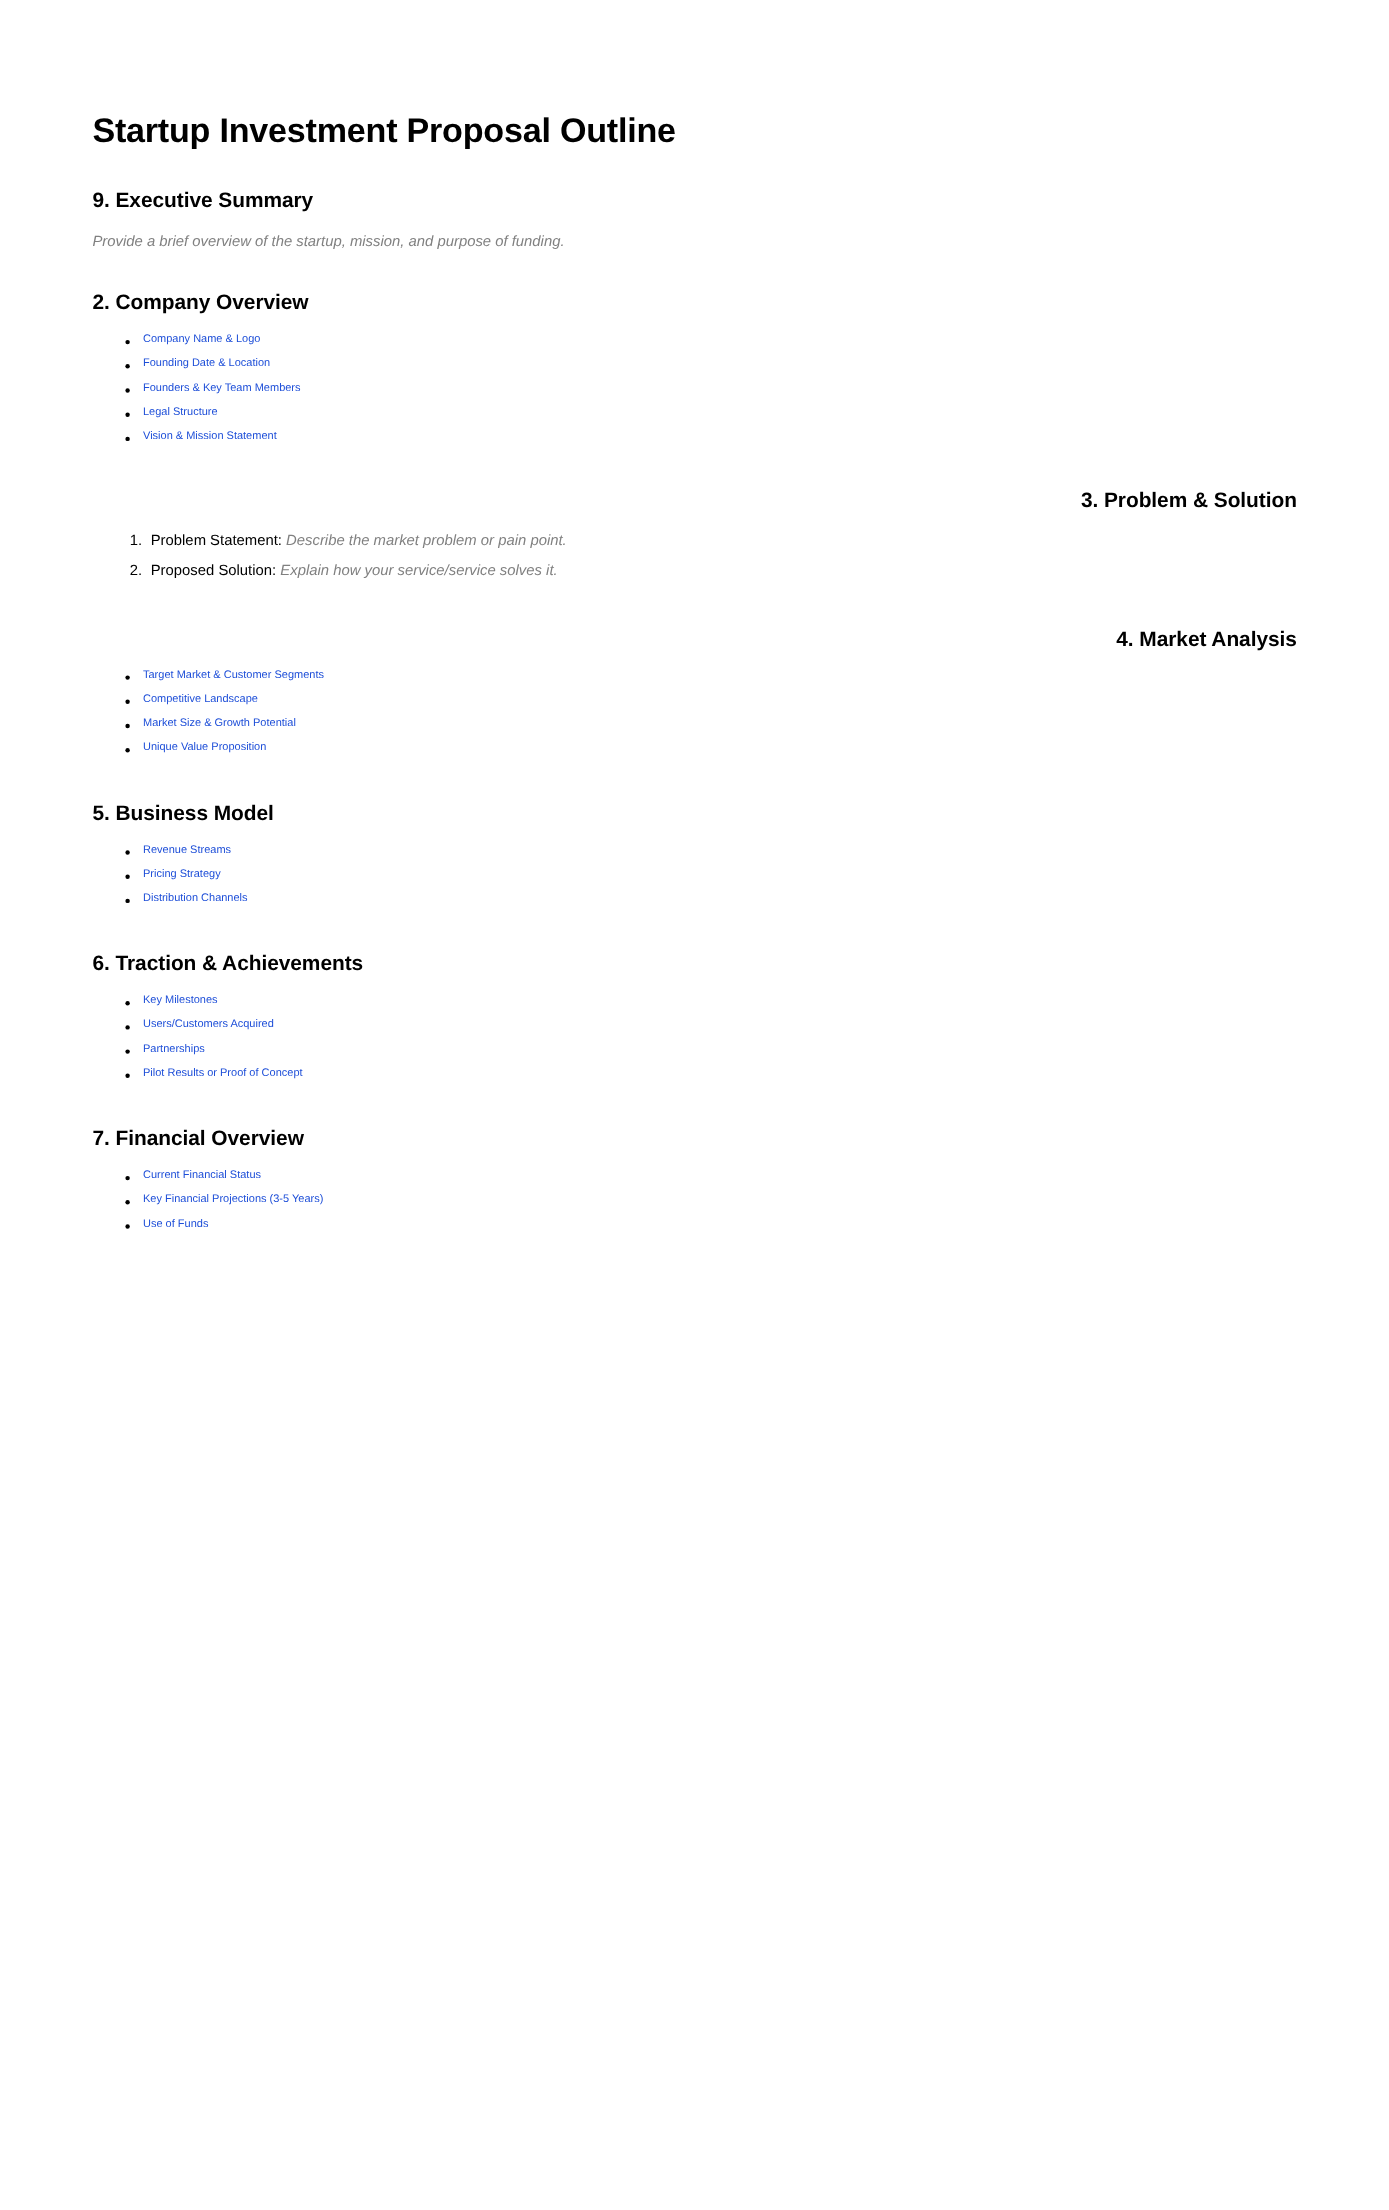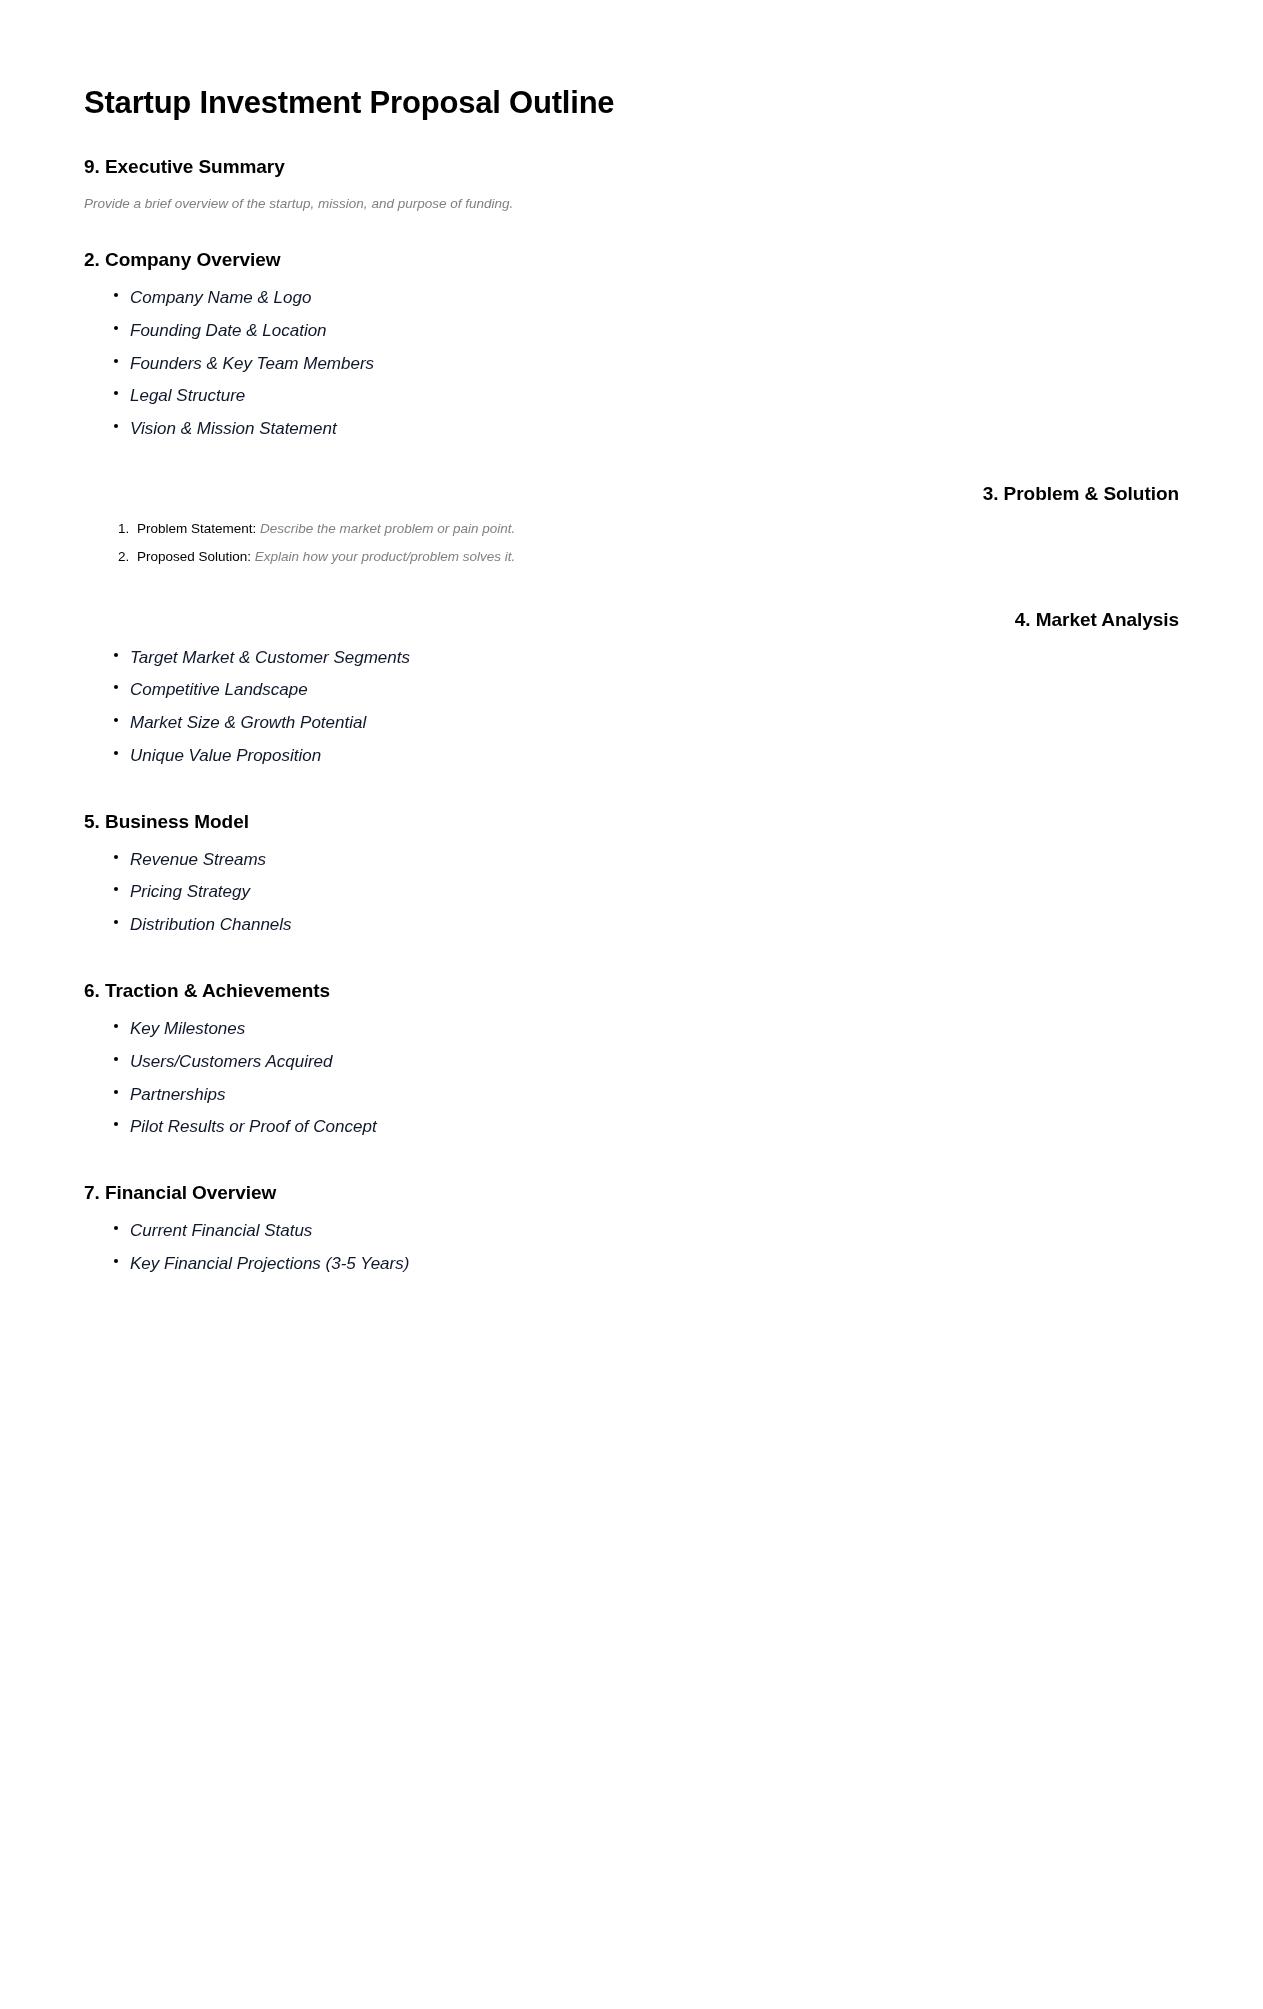--- a/index.html
+++ b/index.html
@@ -14,21 +14,21 @@
     font-family: "Liberation Sans", sans-serif;
     color: #000000;
     overflow: hidden;
     position: relative;
   }
 
   
   .page {
     position: absolute;
     left: 0;
-    top: 0;
+    top: 16px;
     width: 1263px;
     height: 1287px;
     overflow: hidden;
     background: #ffffff;
   }
 
   .doc {
     padding: 0 84px;
     box-sizing: border-box;
   }
@@ -68,26 +68,25 @@
     padding-left: 0;
   }
 
   ul.bullets {
     margin: 0;
     padding: 13px 0 0 30px;
     list-style: none;
   }
 
   ul.bullets > li {
-    font-size: 17px;
+    font-size: 10px;
     line-height: 1.55;
-    color: #0f172a;
+    color: #1d4ed8;
     position: relative;
     padding: 0 0 6.5px 16px;
-    font-style: italic;
   }
 
   ul.bullets > li::before {
     content: "";
     position: absolute;
     left: 0;
     top: 8px;
     width: 4px;
     height: 4px;
     border-radius: 50%;
@@ -159,21 +158,21 @@
     </ul>
 
     <h2 class="section-heading tight">3. Problem &amp; Solution</h2>
     <ol class="numbered">
       <li>
         <span class="lead">Problem Statement:</span>
         <span class="em">Describe the market problem or pain point.</span>
       </li>
       <li>
         <span class="lead">Proposed Solution:</span>
-        <span class="em">Explain how your product/problem solves it.</span>
+        <span class="em">Explain how your service/service solves it.</span>
       </li>
     </ol>
 
     <h2 class="section-heading tight">4. Market Analysis</h2>
     <ul class="bullets">
       <li>Target Market &amp; Customer Segments</li>
       <li>Competitive Landscape</li>
       <li>Market Size &amp; Growth Potential</li>
       <li>Unique Value Proposition</li>
     </ul>

